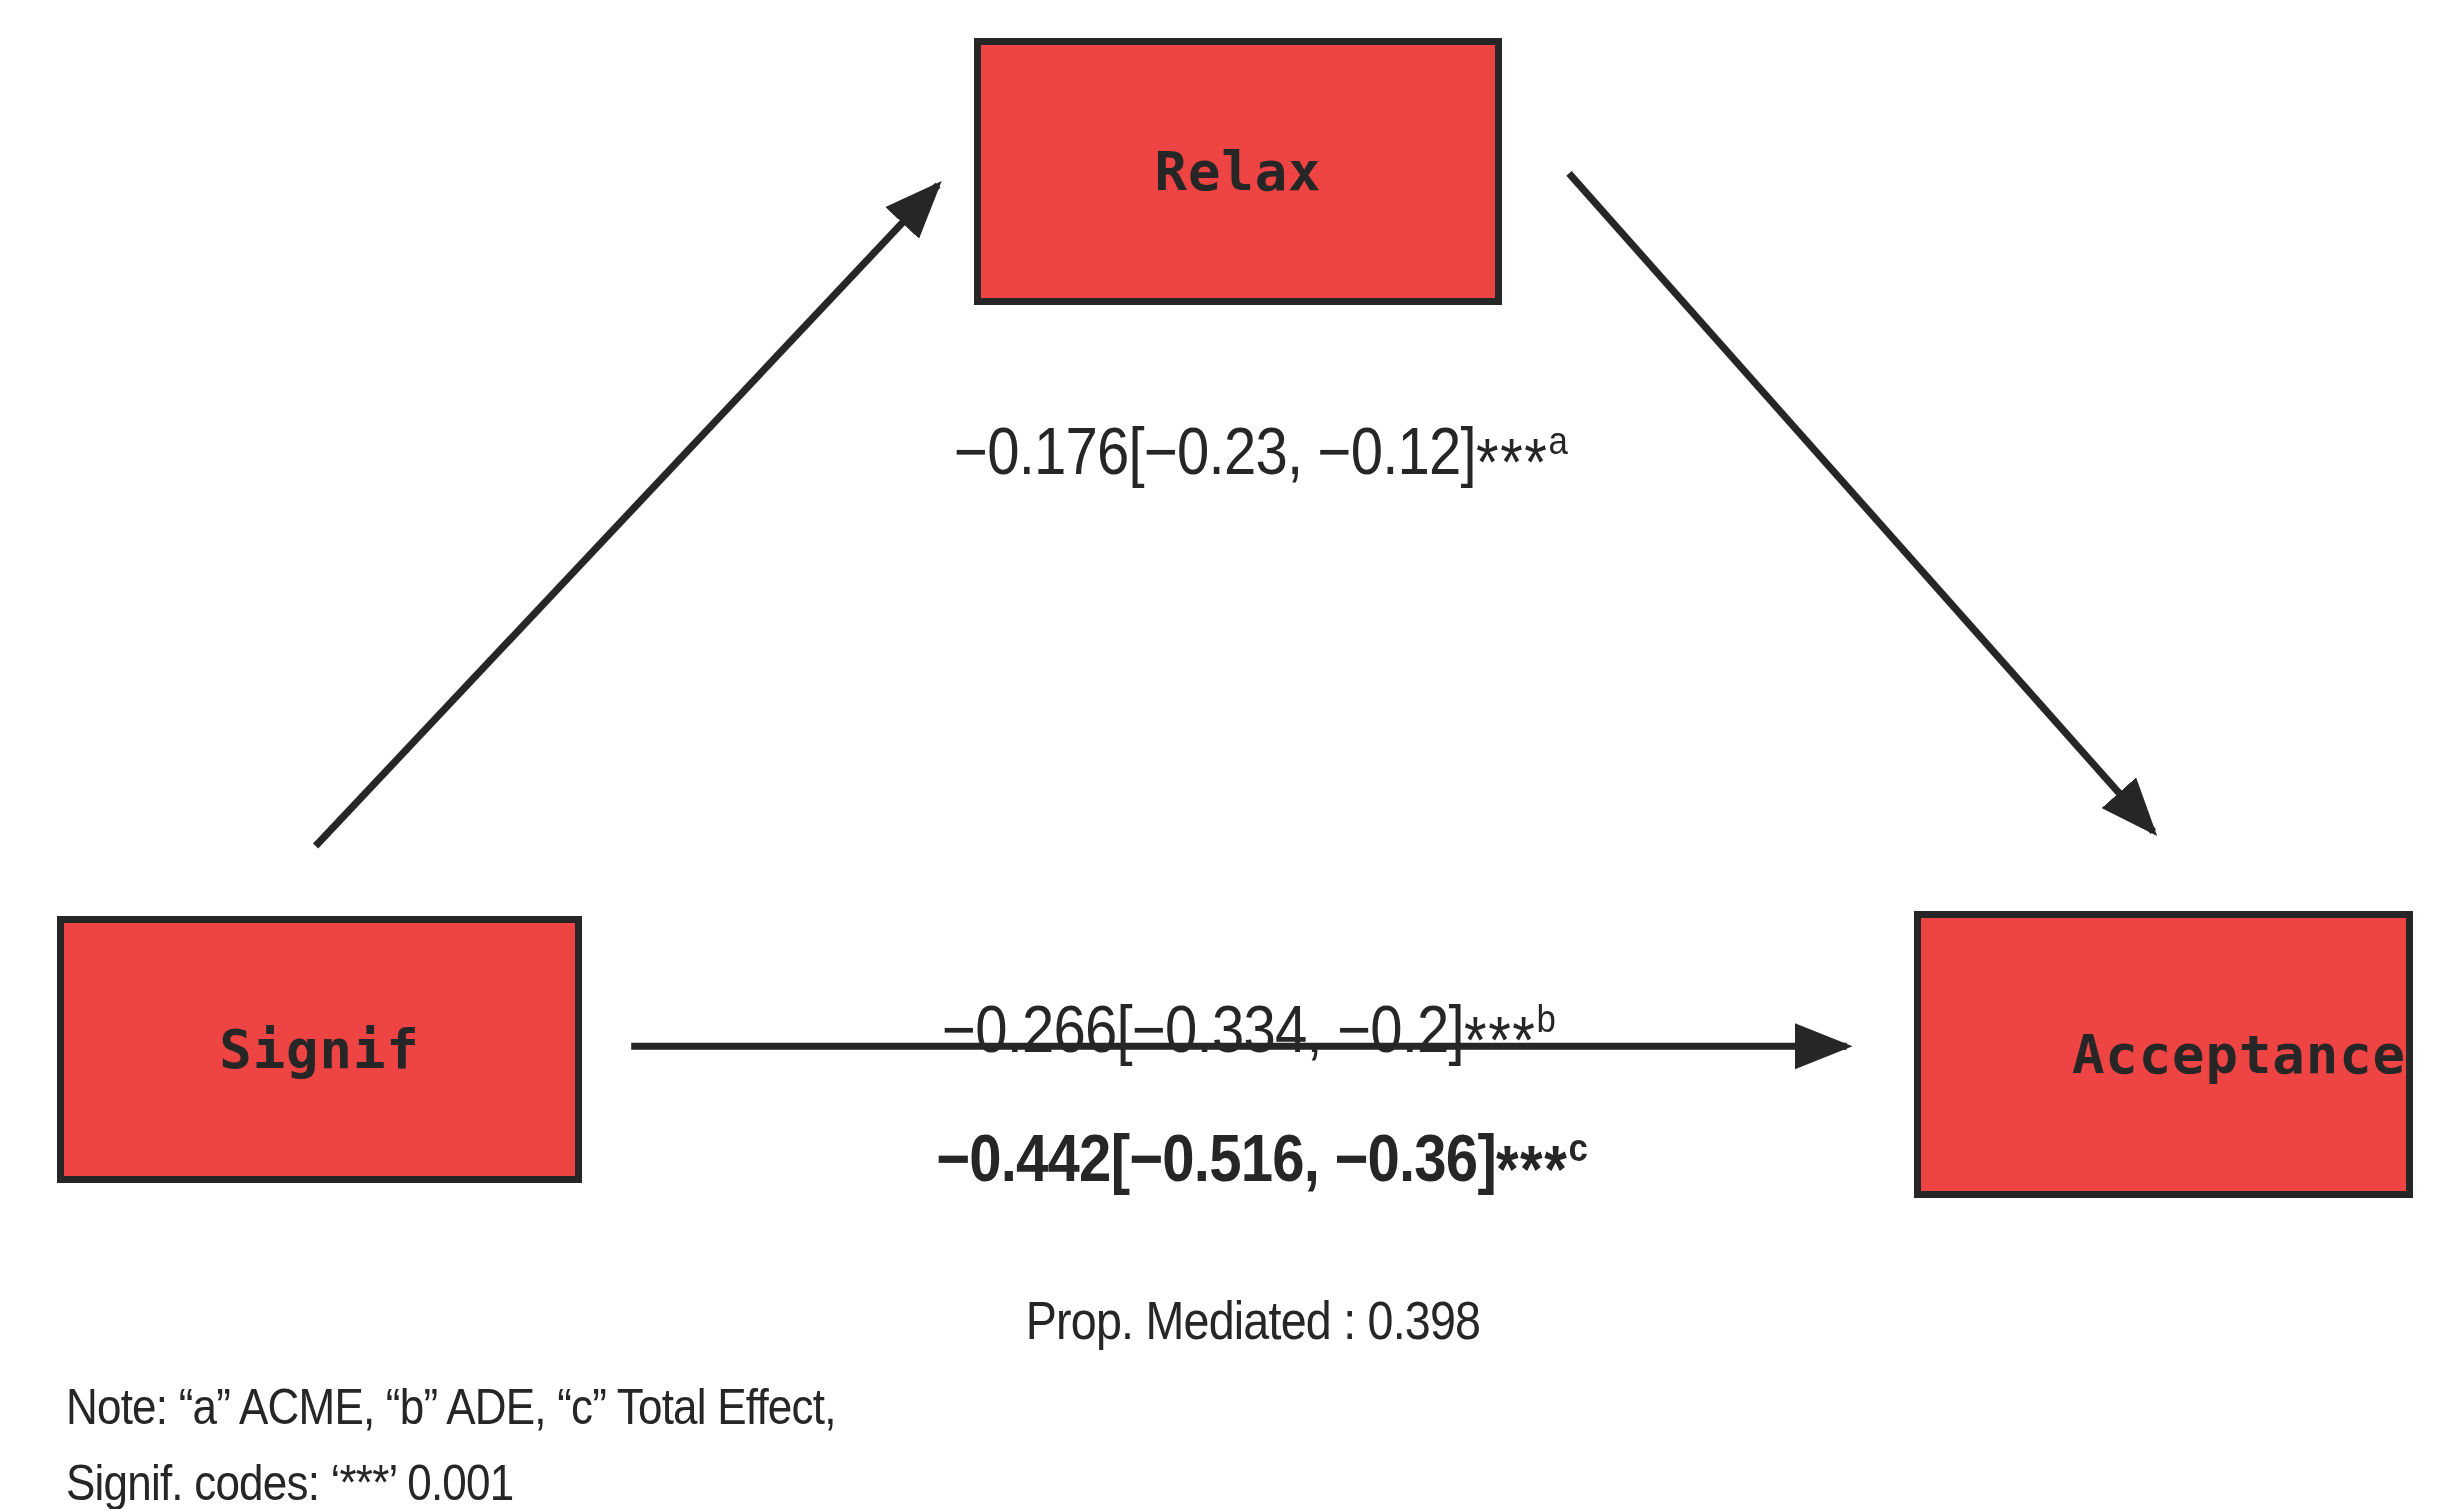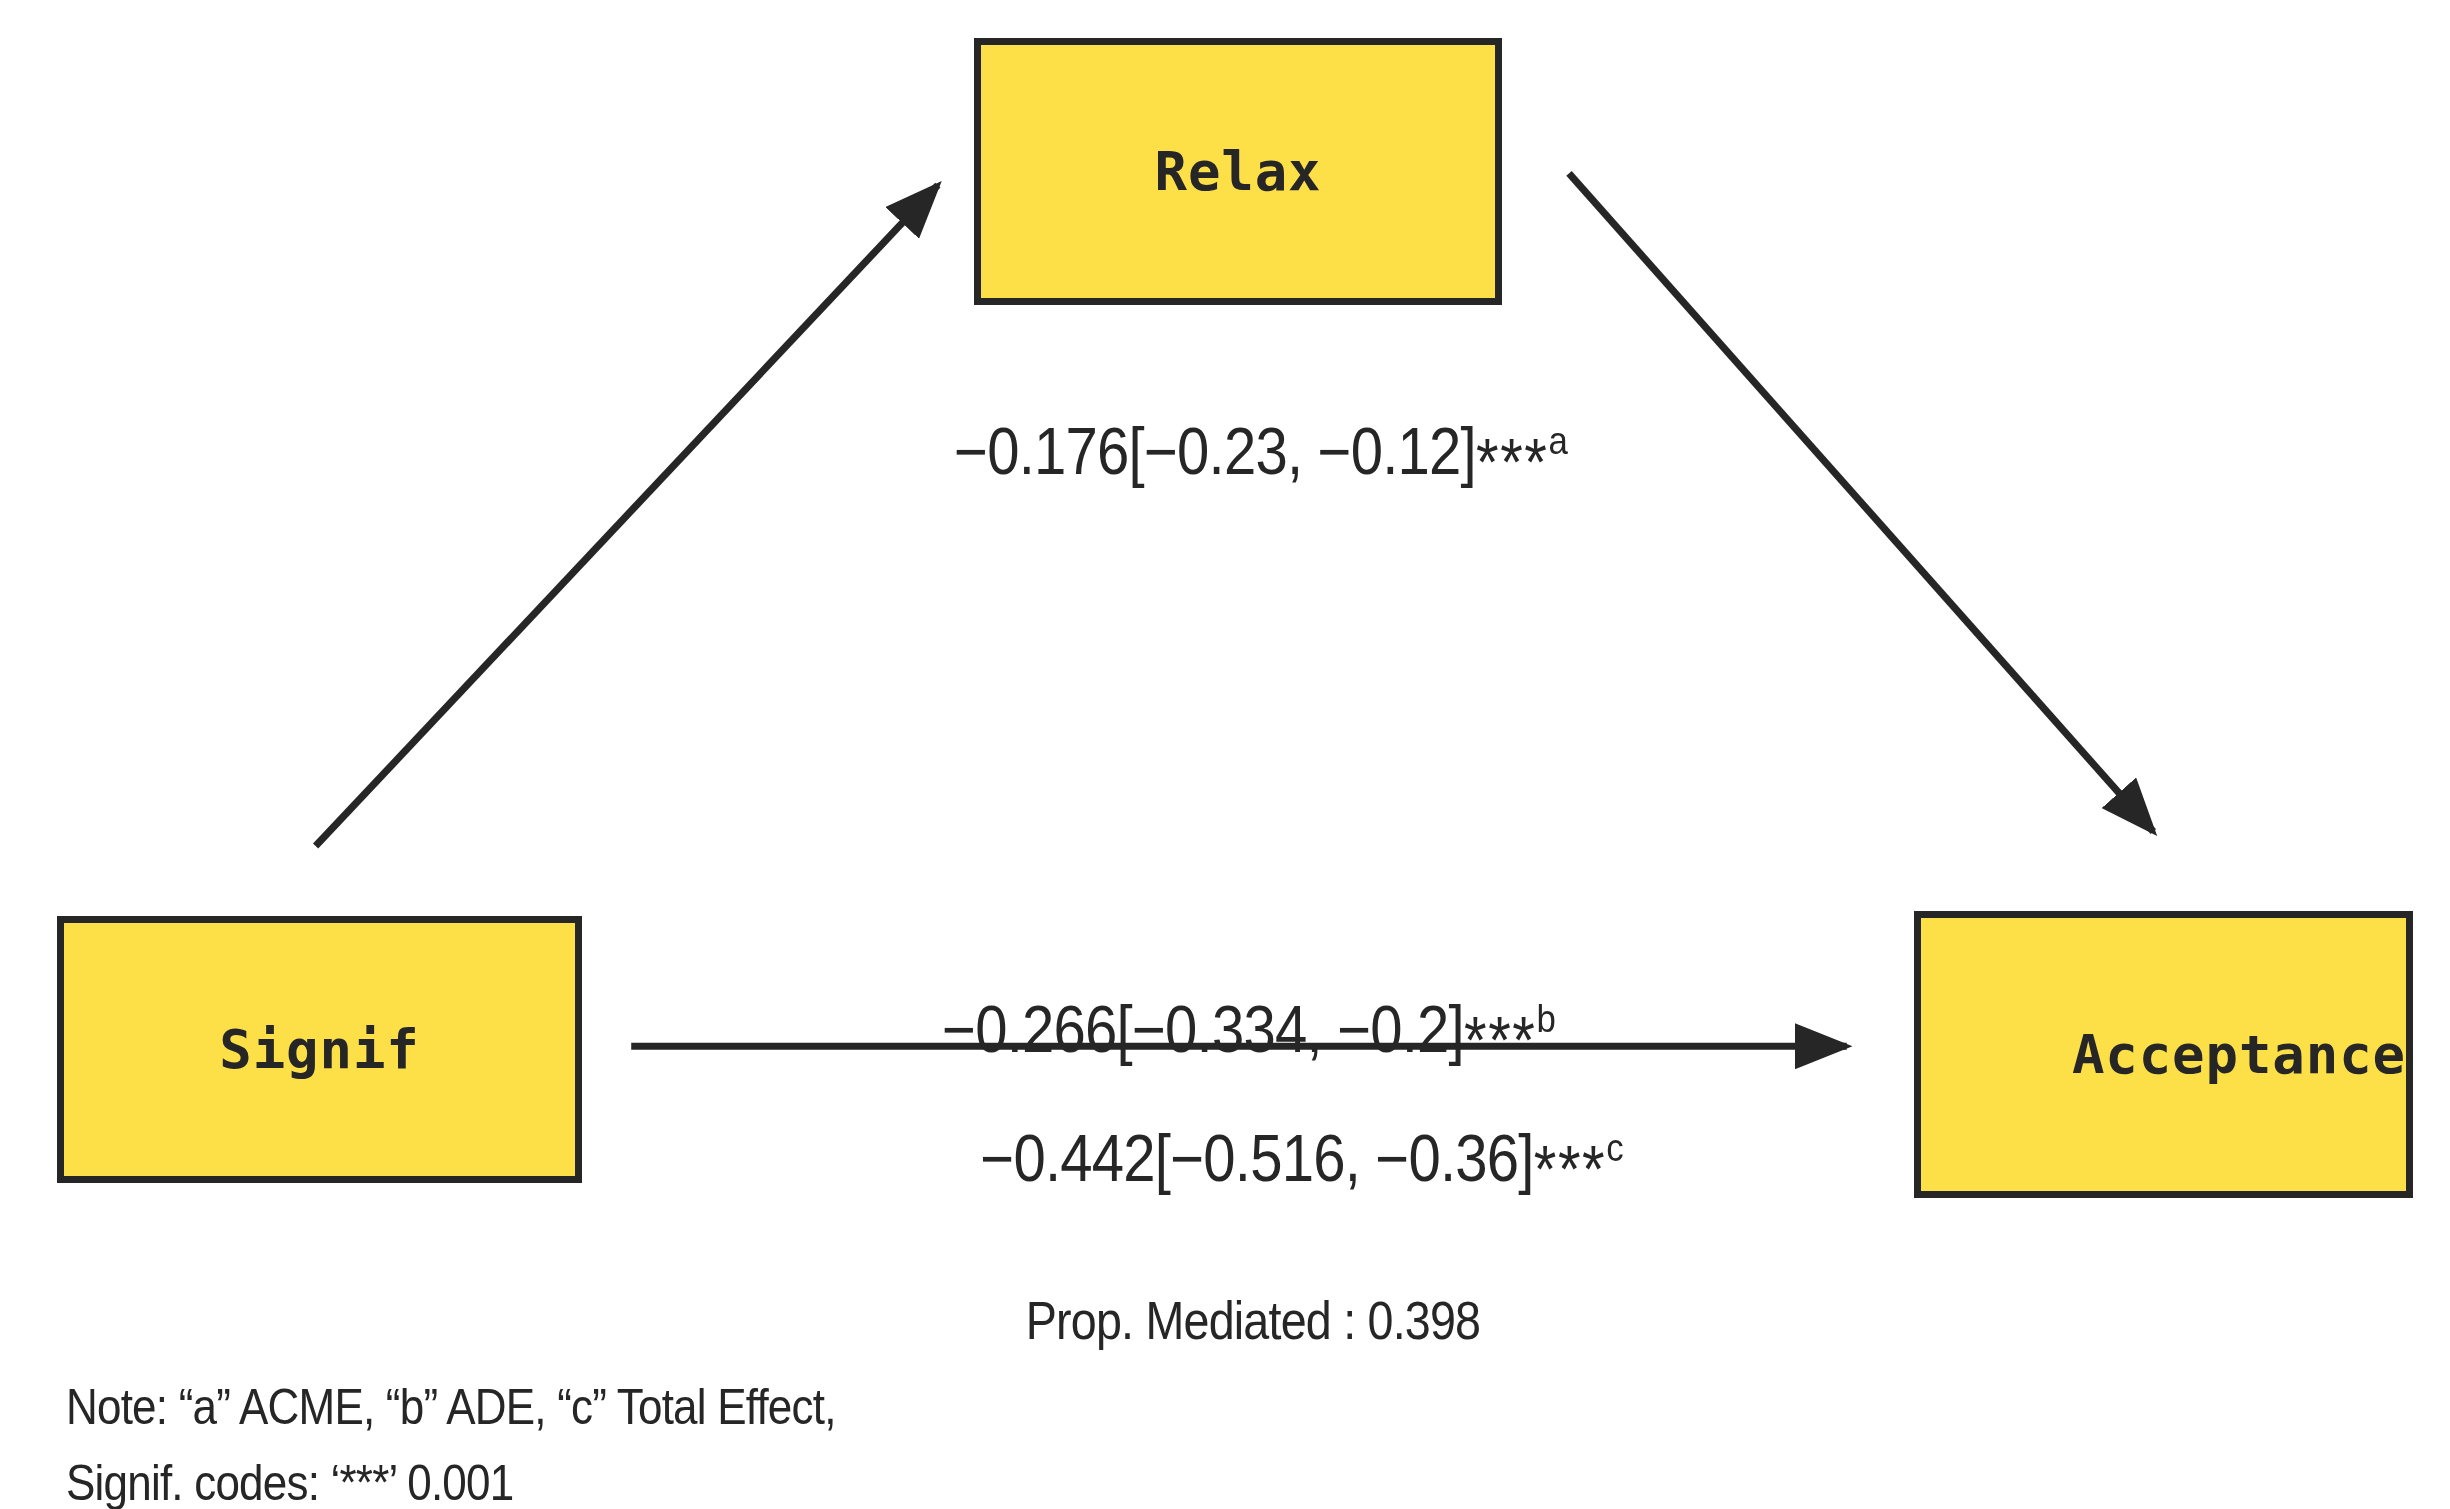--- a/index.html
+++ b/index.html
@@ -19,21 +19,21 @@
   .arrows-layer {
     position: absolute;
     left: 0;
     top: 0;
     width: 2450px;
     height: 1510px;
   }
   .node {
     position: absolute;
     border: 7.2px solid #262626;
-    background: #fde047;
+    background: #ef4444;
     display: flex;
     align-items: center;
     justify-content: center;
     font-family: "DejaVu Sans Mono", "Liberation Mono", monospace;
     font-weight: bold;
     font-size: 54px;
     letter-spacing: 0.9px;
     box-sizing: border-box;
   }
   .node-relax      { left: 974px; top: 38px;   width: 528px; height: 267px; }
@@ -64,21 +64,21 @@
     letter-spacing: 1.8px;
   }
   .sup {
     position: relative;
     top: -0.5em;
     font-size: 60%;
     letter-spacing: 0;
   }
   .label-acme  { left: 1261px; top: 413px; }
   .label-ade   { left: 1249px; top: 967px; margin-top: 24px; }
-  .label-total { left: 1302px; top: 1120px; }
+  .label-total { left: 1262px; top: 1120px; font-weight: bold; }
 
   .prop-mediated {
     position: absolute;
     left: 1253px;
     top: 1290px;
     white-space: nowrap;
     font-size: 53px;
     transform: translateX(-50%);
   }
   .notes {

